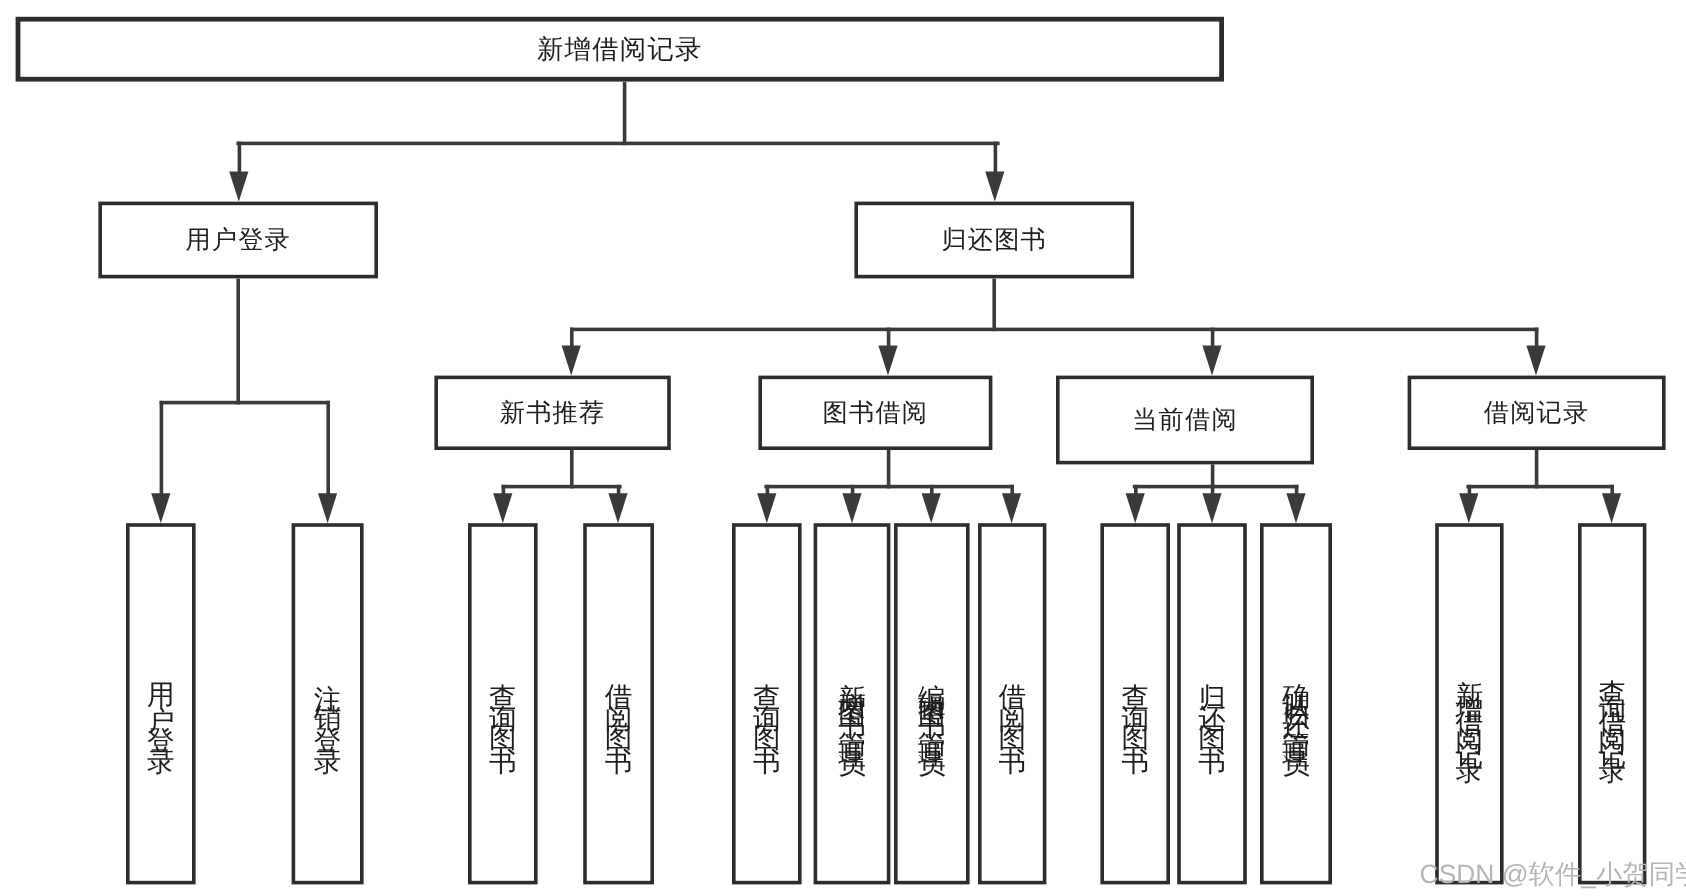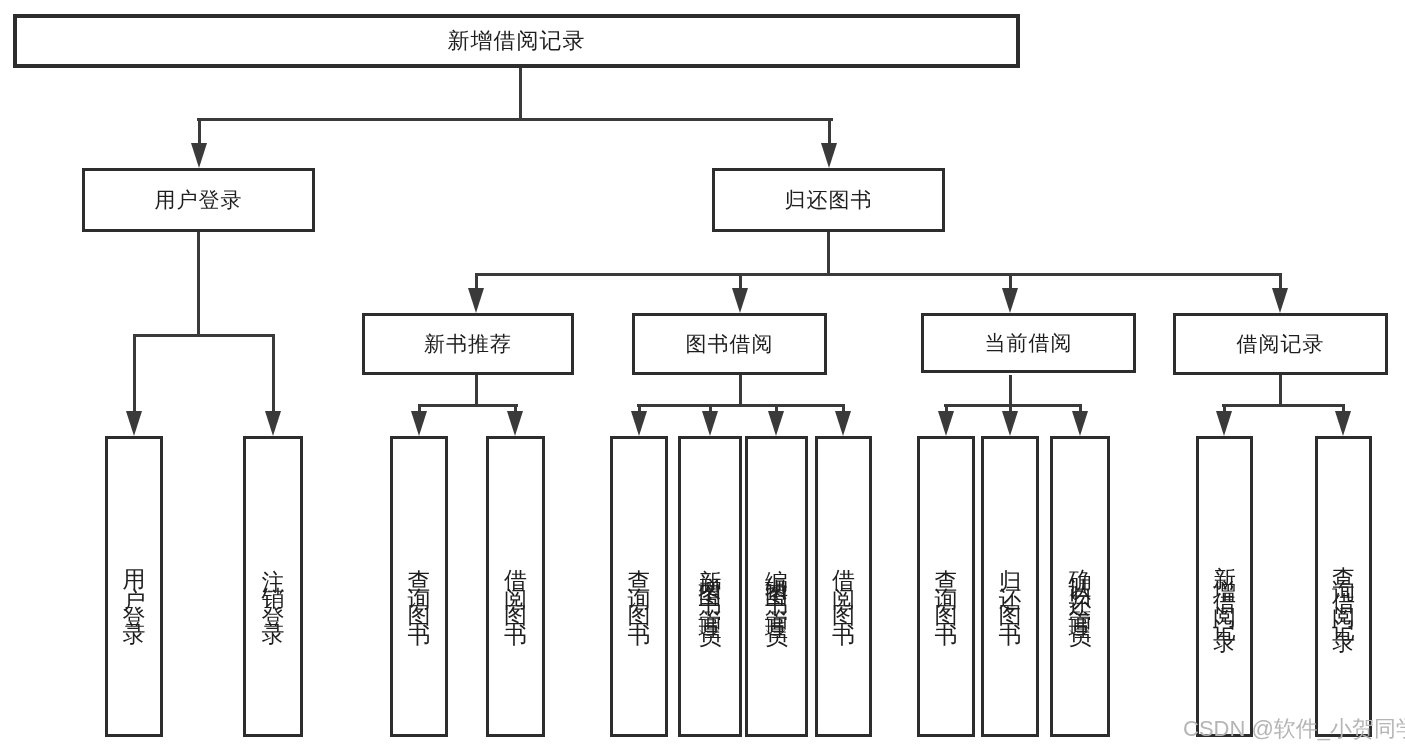--- a/index.html
+++ b/index.html
@@ -120,23 +120,23 @@
     <div class="arrow" style="left:1216px;top:411px;"></div>
     <div class="vline" style="left:1342px;top:404px;height:12px;"></div>
     <div class="arrow" style="left:1335px;top:411px;"></div>
   </div>
 
   <div class="node root" style="left:13px;top:14px;width:1007px;height:54px;">新增借阅记录</div>
 
   <div class="node" style="left:82px;top:168px;width:233px;height:64px;">用户登录</div>
   <div class="node" style="left:712px;top:168px;width:233px;height:64px;">归还图书</div>
 
-  <div class="node" style="left:362px;top:313px;width:212px;height:62px;">新书推荐</div>
+  <div class="node" style="left:362px;top:313px;width:197px;height:62px;">新书推荐</div>
   <div class="node" style="left:632px;top:313px;width:195px;height:62px;">图书借阅</div>
-  <div class="node" style="left:921px;top:313px;width:215px;height:60px;">当前借阅</div>
+  <div class="node" style="left:880px;top:313px;width:215px;height:74px;">当前借阅</div>
   <div class="node" style="left:1173px;top:313px;width:215px;height:62px;">借阅记录</div>
 
   <div class="node vnode" style="left:105px;top:436px;width:58px;height:301px;">用户登录</div>
   <div class="node vnode" style="left:243px;top:436px;width:60px;height:301px;">注销登录</div>
 
   <div class="node vnode" style="left:390px;top:436px;width:58px;height:301px;">查询图书</div>
   <div class="node vnode" style="left:486px;top:436px;width:59px;height:301px;">借阅图书</div>
 
   <div class="node vnode" style="left:610px;top:436px;width:58px;height:301px;">查询图书</div>
   <div class="node vnode long" style="left:678px;top:436px;width:64px;height:301px;">新增图书（管理员）</div>

